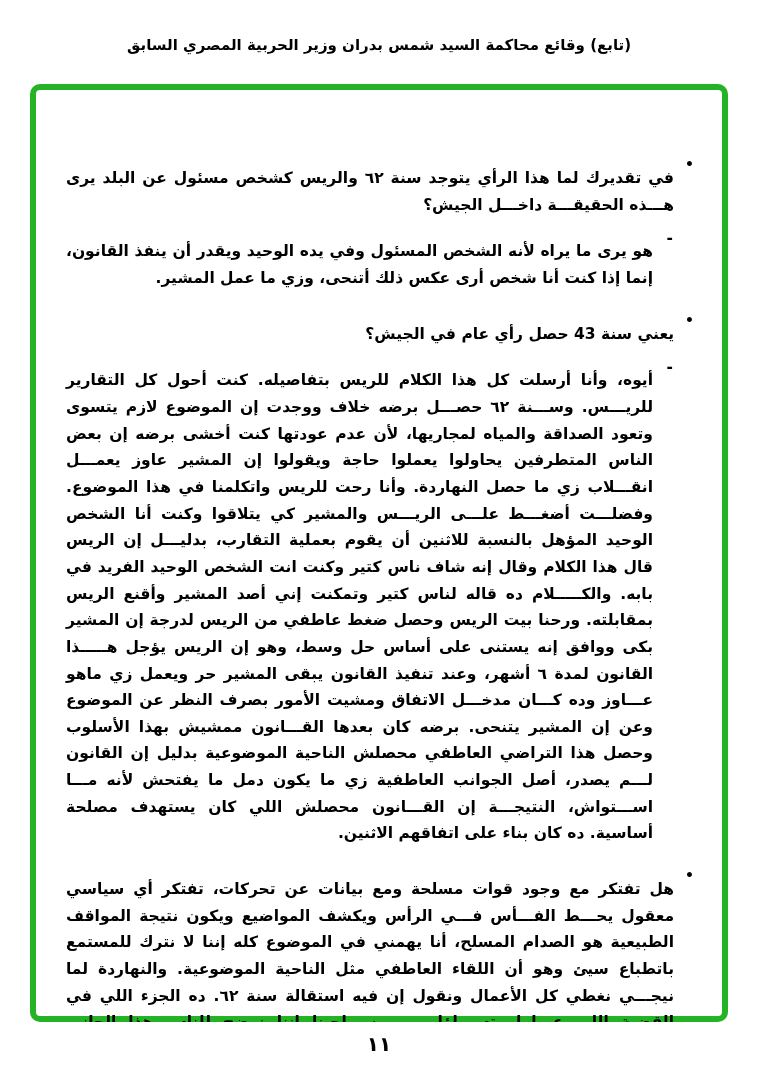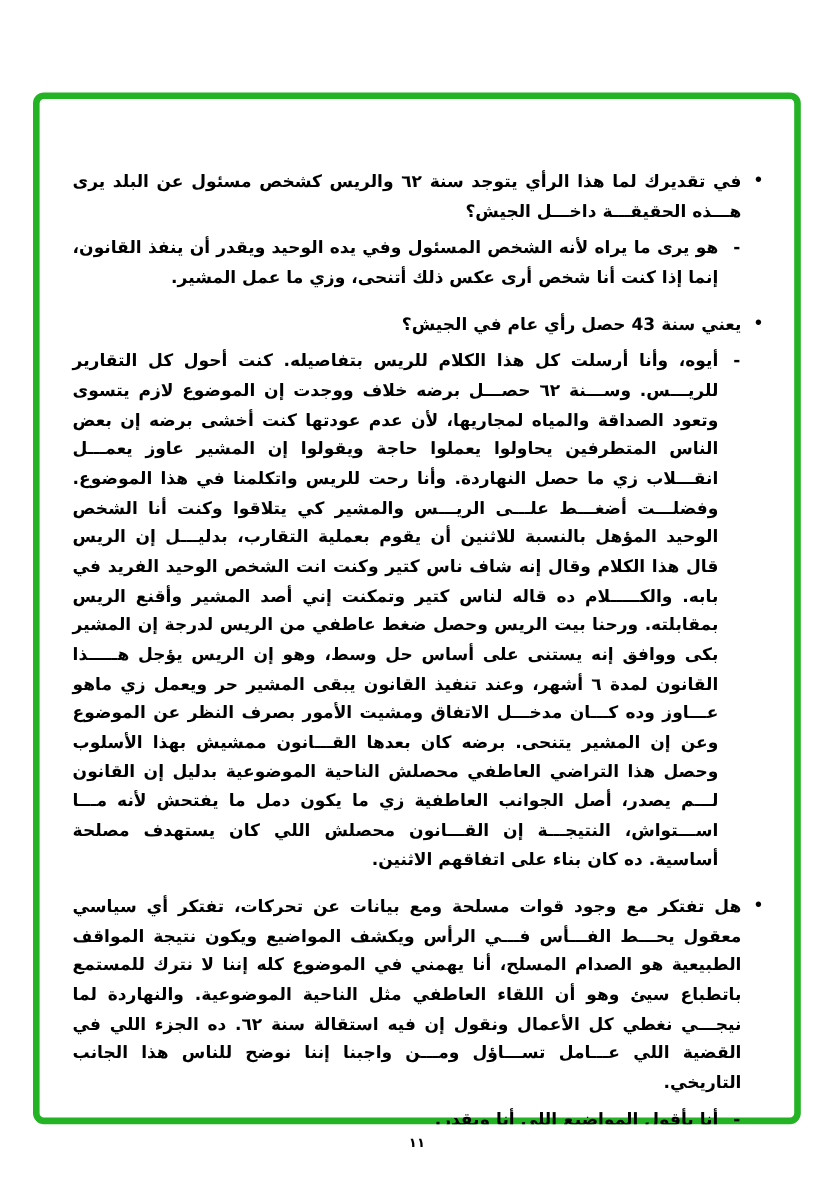--- a/index.html
+++ b/index.html
@@ -64,37 +64,39 @@
   .block.dash { padding-right: 21px; }
   .block .marker {
     flex: none;
     width: 20px;
     text-align: right;
   }
   .block.bullet .marker { font-size: 14px; }
   .block .text {
     flex: 1;
     text-align: justify;
+    margin-top: 13px;
   }
   .page-number {
     position: absolute;
     top: 1032px;
     left: 0;
     width: 100%;
     text-align: center;
     font-weight: bold;
-    font-size: 12px;
+    font-size: 20px;
     color: #000000;
   }
 </style>
 </head>
 <body>
 
 <div class="page">
 
+  <div class="doc-header">(تابع) وقائع محاكمة السيد شمس بدران وزير الحربية المصري السابق</div>
 
   <div class="frame" style="border-color: rgb(36, 179, 36);"></div>
 
   <div class="content" id="blocks">
   <div class="block bullet">
     <span class="marker">•</span>
     <div class="text">في تقديرك لما هذا الرأي يتوجد سنة ٦٢ والريس كشخص مسئول عن البلد يرى هـــذه الحقيقـــة داخـــل الجيش؟</div>
   </div>
 
   <div class="block dash">

